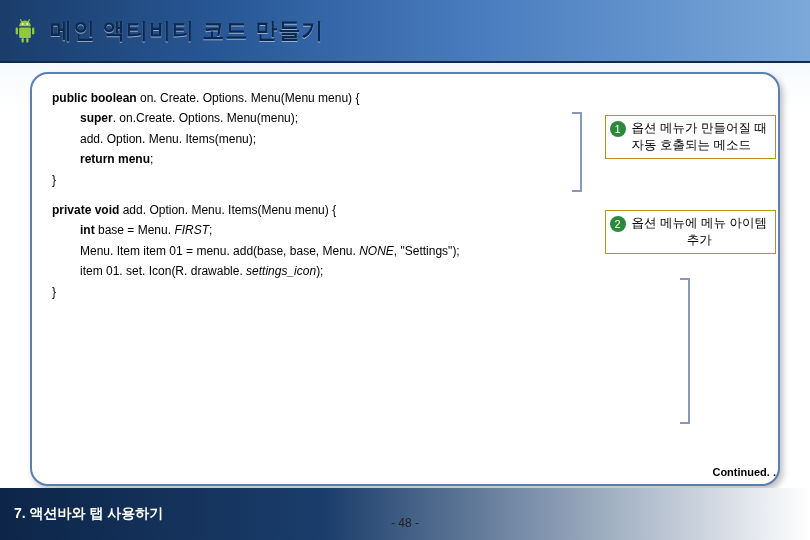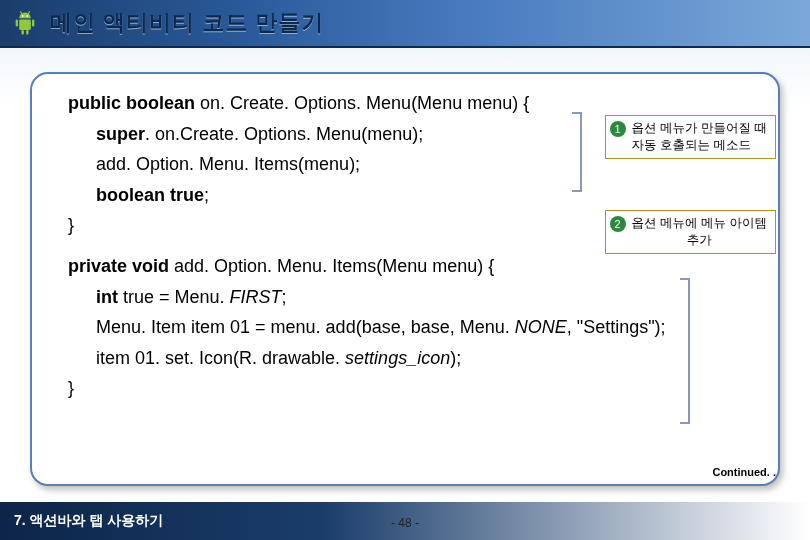--- a/index.html
+++ b/index.html
@@ -3,40 +3,40 @@
 <meta charset="utf-8">
 <style>
 * { box-sizing: border-box; margin: 0; padding: 0; }
 body {
   width: 810px; height: 540px;
   font-family: "Malgun Gothic", Arial, sans-serif;
   background: linear-gradient(to bottom, #e8f0f8 0%, #ffffff 20%);
   position: relative; overflow: hidden;
 }
 .header-bar {
-  height: 48px;
+  height: 63px;
   background: linear-gradient(to right, #1a3d6b 0%, #2a5a9a 30%, #4a7dc0 60%, #7ba8d9 100%);
   border-bottom: 2px solid #0f2a4d;
   display: flex; align-items: center;
   padding-left: 10px;
 }
 .android-icon { width: 30px; height: 34px; margin-right: 10px; display:flex;align-items:center;justify-content:center; }
 .title {
   color: #0a2850; font-size: 22px; font-weight: bold;
   text-shadow: 0 1px 0 rgba(255,255,255,0.5);
   letter-spacing: 1px;
 }
 .content {
   position: absolute; left: 30px; top: 72px; right: 30px; bottom: 54px;
   border: 2px solid #5a7eb8;
   border-radius: 18px;
   box-shadow: 3px 4px 6px rgba(0,0,0,0.25);
   background: #ffffff;
-  padding: 14px 20px 10px 36px;
-  font-size: 18px; line-height: 1.7;
+  padding: 14px 20px 10px 20px;
+  font-size: 12px; line-height: 1.7;
 }
 .code { font-family: Arial, sans-serif; }
 .kw { font-weight: bold; color:#000; }
 .indent1 { padding-left: 28px; }
 .it { font-style: italic; text-align: right; }
 .callout {
   position: absolute; right: 34px;
   border: 1px solid #b89020; background: #fff;
   padding: 4px 8px 4px 4px; font-size: 12.5px; line-height:1.35;
   display:flex; align-items:flex-start; gap:6px;
@@ -56,21 +56,21 @@
 .bracket.b1 { top:112px; height:80px; }
 .inner-bracket {
   position:absolute; border:2px solid #8a98b8; border-left:none;
   width:10px; left:680px; top:278px; height:146px;
 }
 .continued {
   position:absolute; right: 34px; bottom: 62px;
   font-weight: bold; font-size: 11px;
 }
 .footer {
-  position:absolute; left:0; right:0; bottom:0; height:38px;
+  position:absolute; left:0; right:0; bottom:0; height:52px;
   background: linear-gradient(to right, #0d2548 0%, #1a3d6b 40%, #ffffff 100%);
   display:flex; align-items:center; padding-left:14px;
 }
 .footer-text { color:#fff; font-weight:bold; font-size:14px; }
 .page-num {
   position:absolute; left:50%; transform:translateX(-50%);
   bottom:10px; font-size:12px; color:#222;
 }
 </style>
 </head>
@@ -94,25 +94,25 @@
       </svg>
   </span>
   <div class="title">메인 액티비티 코드 만들기</div>
 </div>
 
 <div class="content">
   <div class="code">
     <div><span class="kw">public boolean</span><span> on. Create. Options. Menu(Menu  menu) {</span></div>
     <div class="indent1"><span class="kw">super</span><span>. on.Create. Options. Menu(menu);</span></div>
     <div class="indent1"><span>add. Option. Menu. Items(menu);</span></div>
-    <div class="indent1"><span class="kw">boolean true</span><span>;</span></div>
+    <div class="indent1"><span class="kw">return menu</span><span>;</span></div>
     <div><span>}</span></div>
     <div style="height:10px"></div>
     <div><span class="kw">private void</span><span> add. Option. Menu. Items(Menu  menu) {</span></div>
-    <div class="indent1"><span class="kw">int</span><span> true = Menu. </span><span class="it">FIRST</span><span>;</span></div>
+    <div class="indent1"><span class="kw">int</span><span> base = Menu. </span><span class="it">FIRST</span><span>;</span></div>
     <div class="indent1"><span>Menu. Item  item 01 = menu. add(base,  base,  Menu. </span><span class="it">NONE</span><span>, "Settings");</span></div>
     <div class="indent1"><span>item 01. set. Icon(R. drawable. </span><span class="it">settings_icon</span><span>);</span></div>
     <div><span>}</span></div>
   </div>
 </div>
 
 <div class="bracket b1"></div>
 <div class="inner-bracket"></div>
 
 <div class="callout c1">

